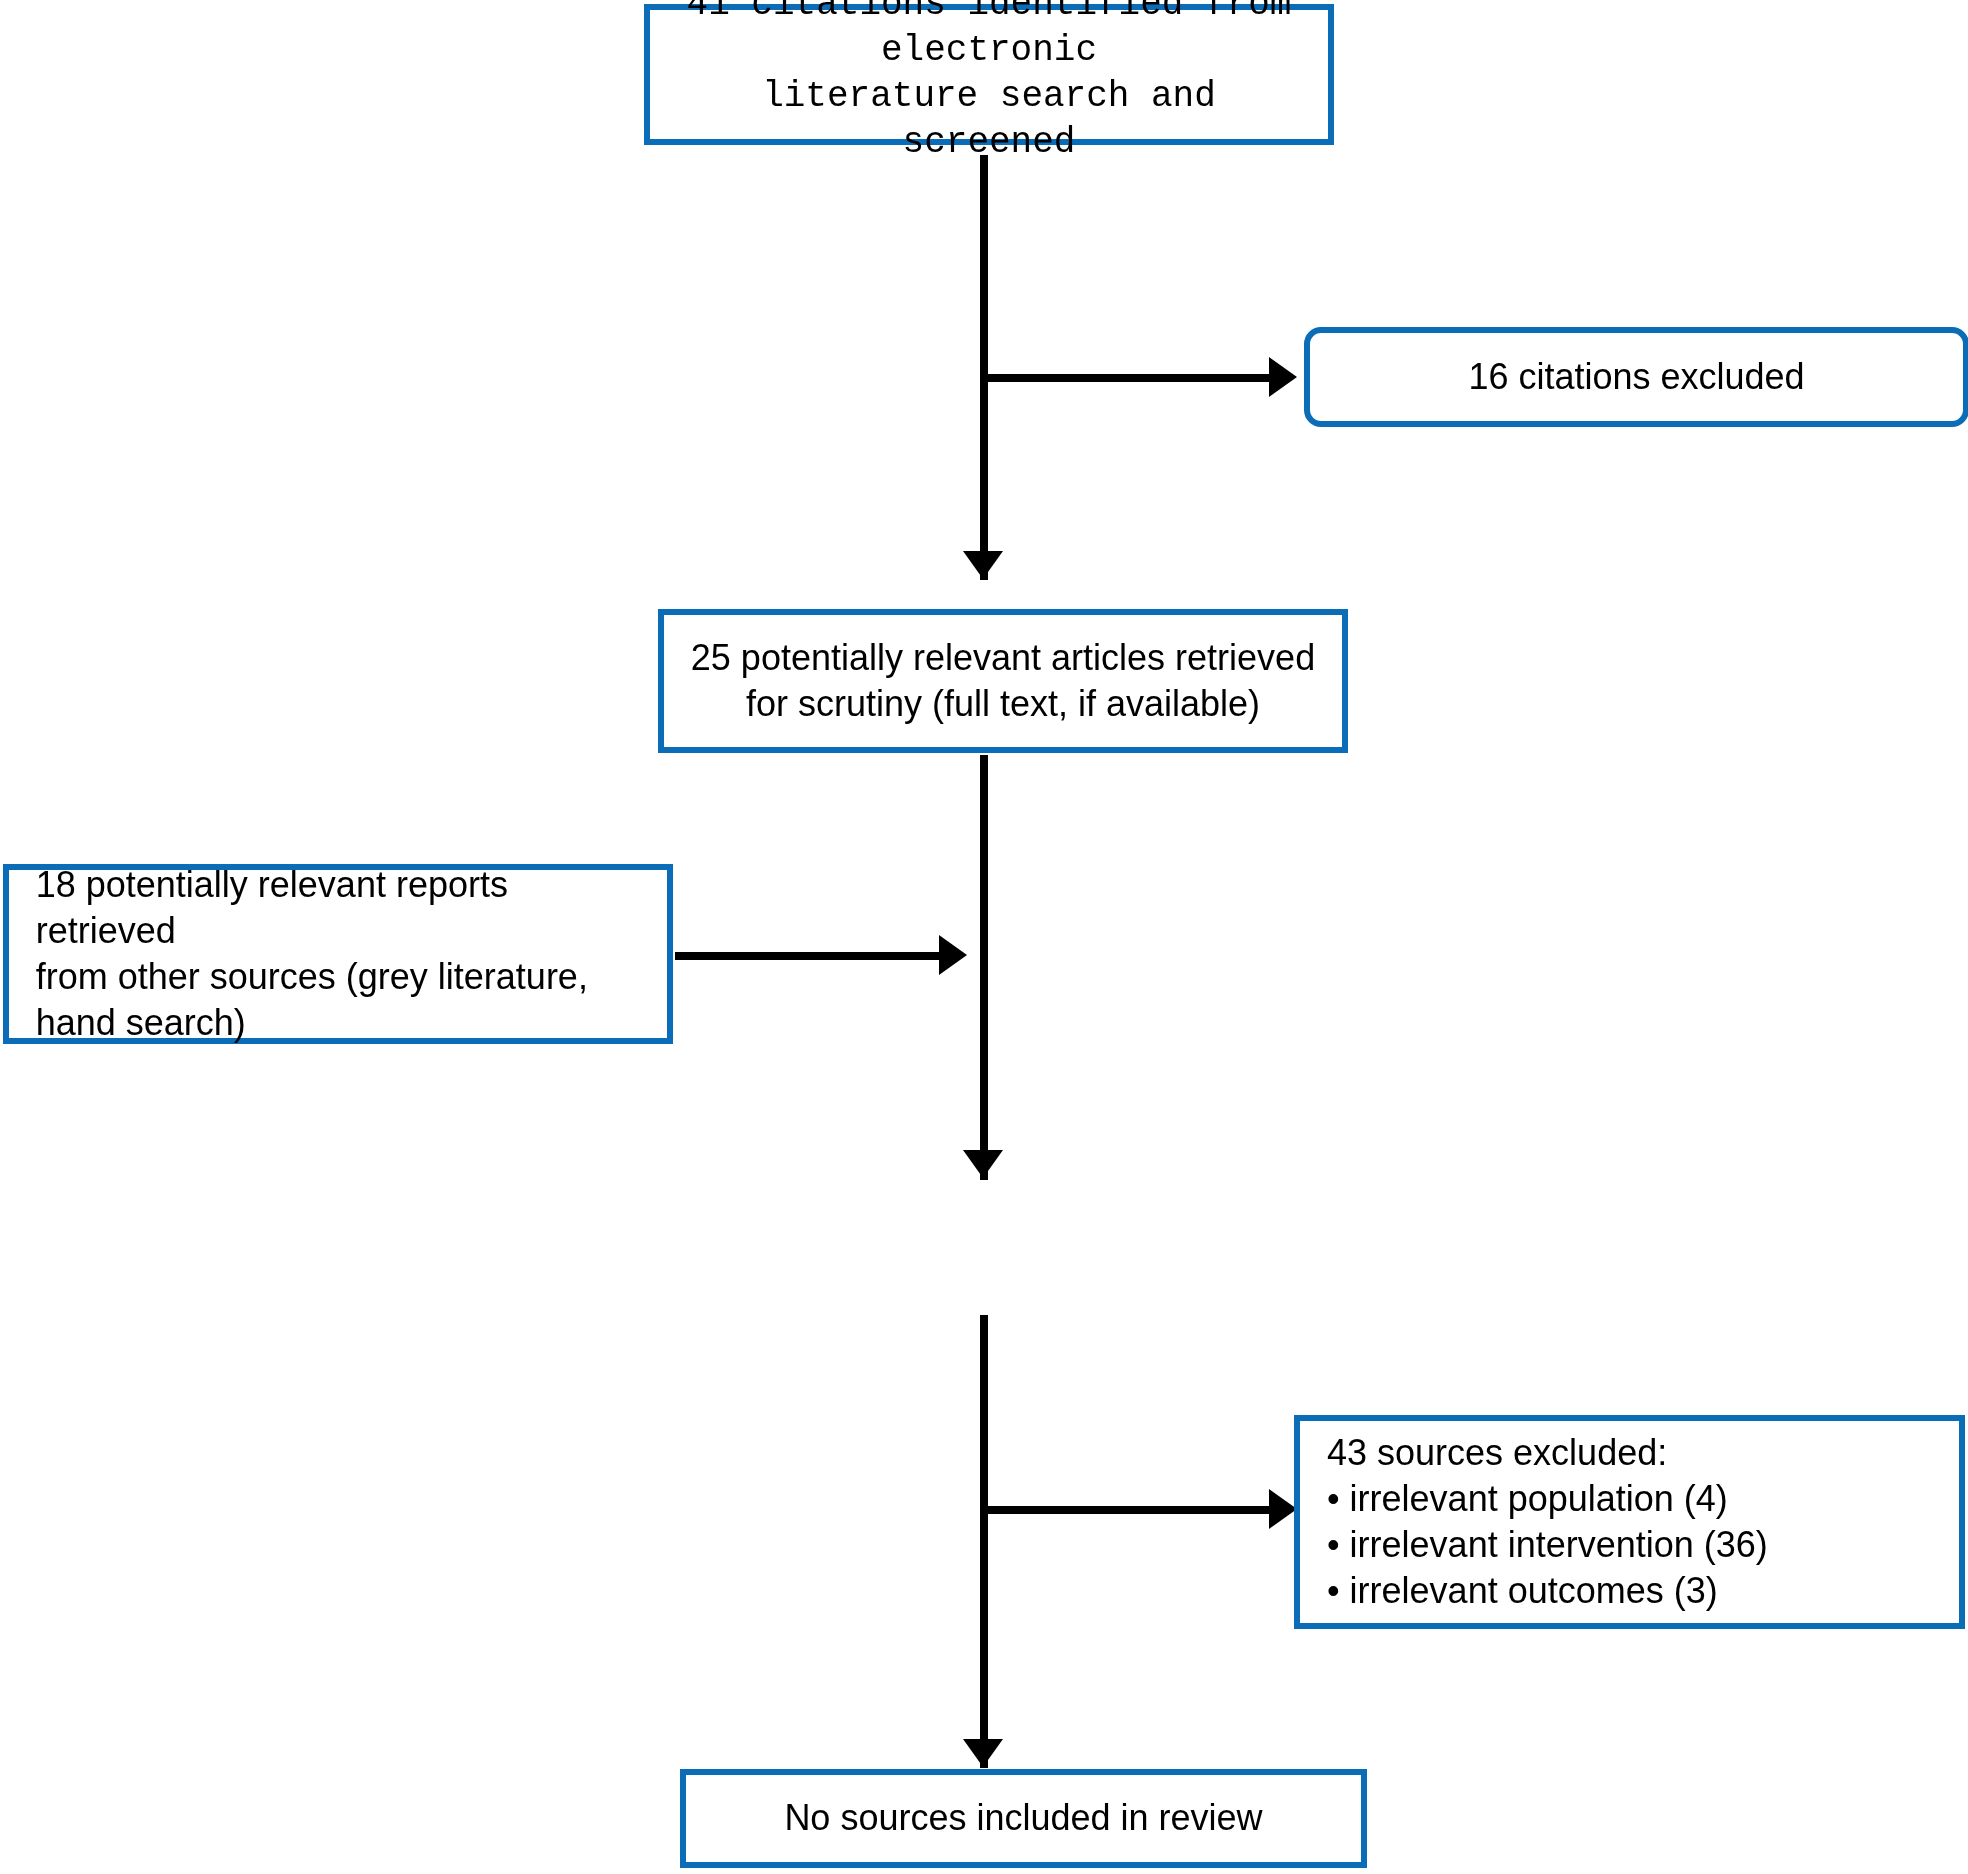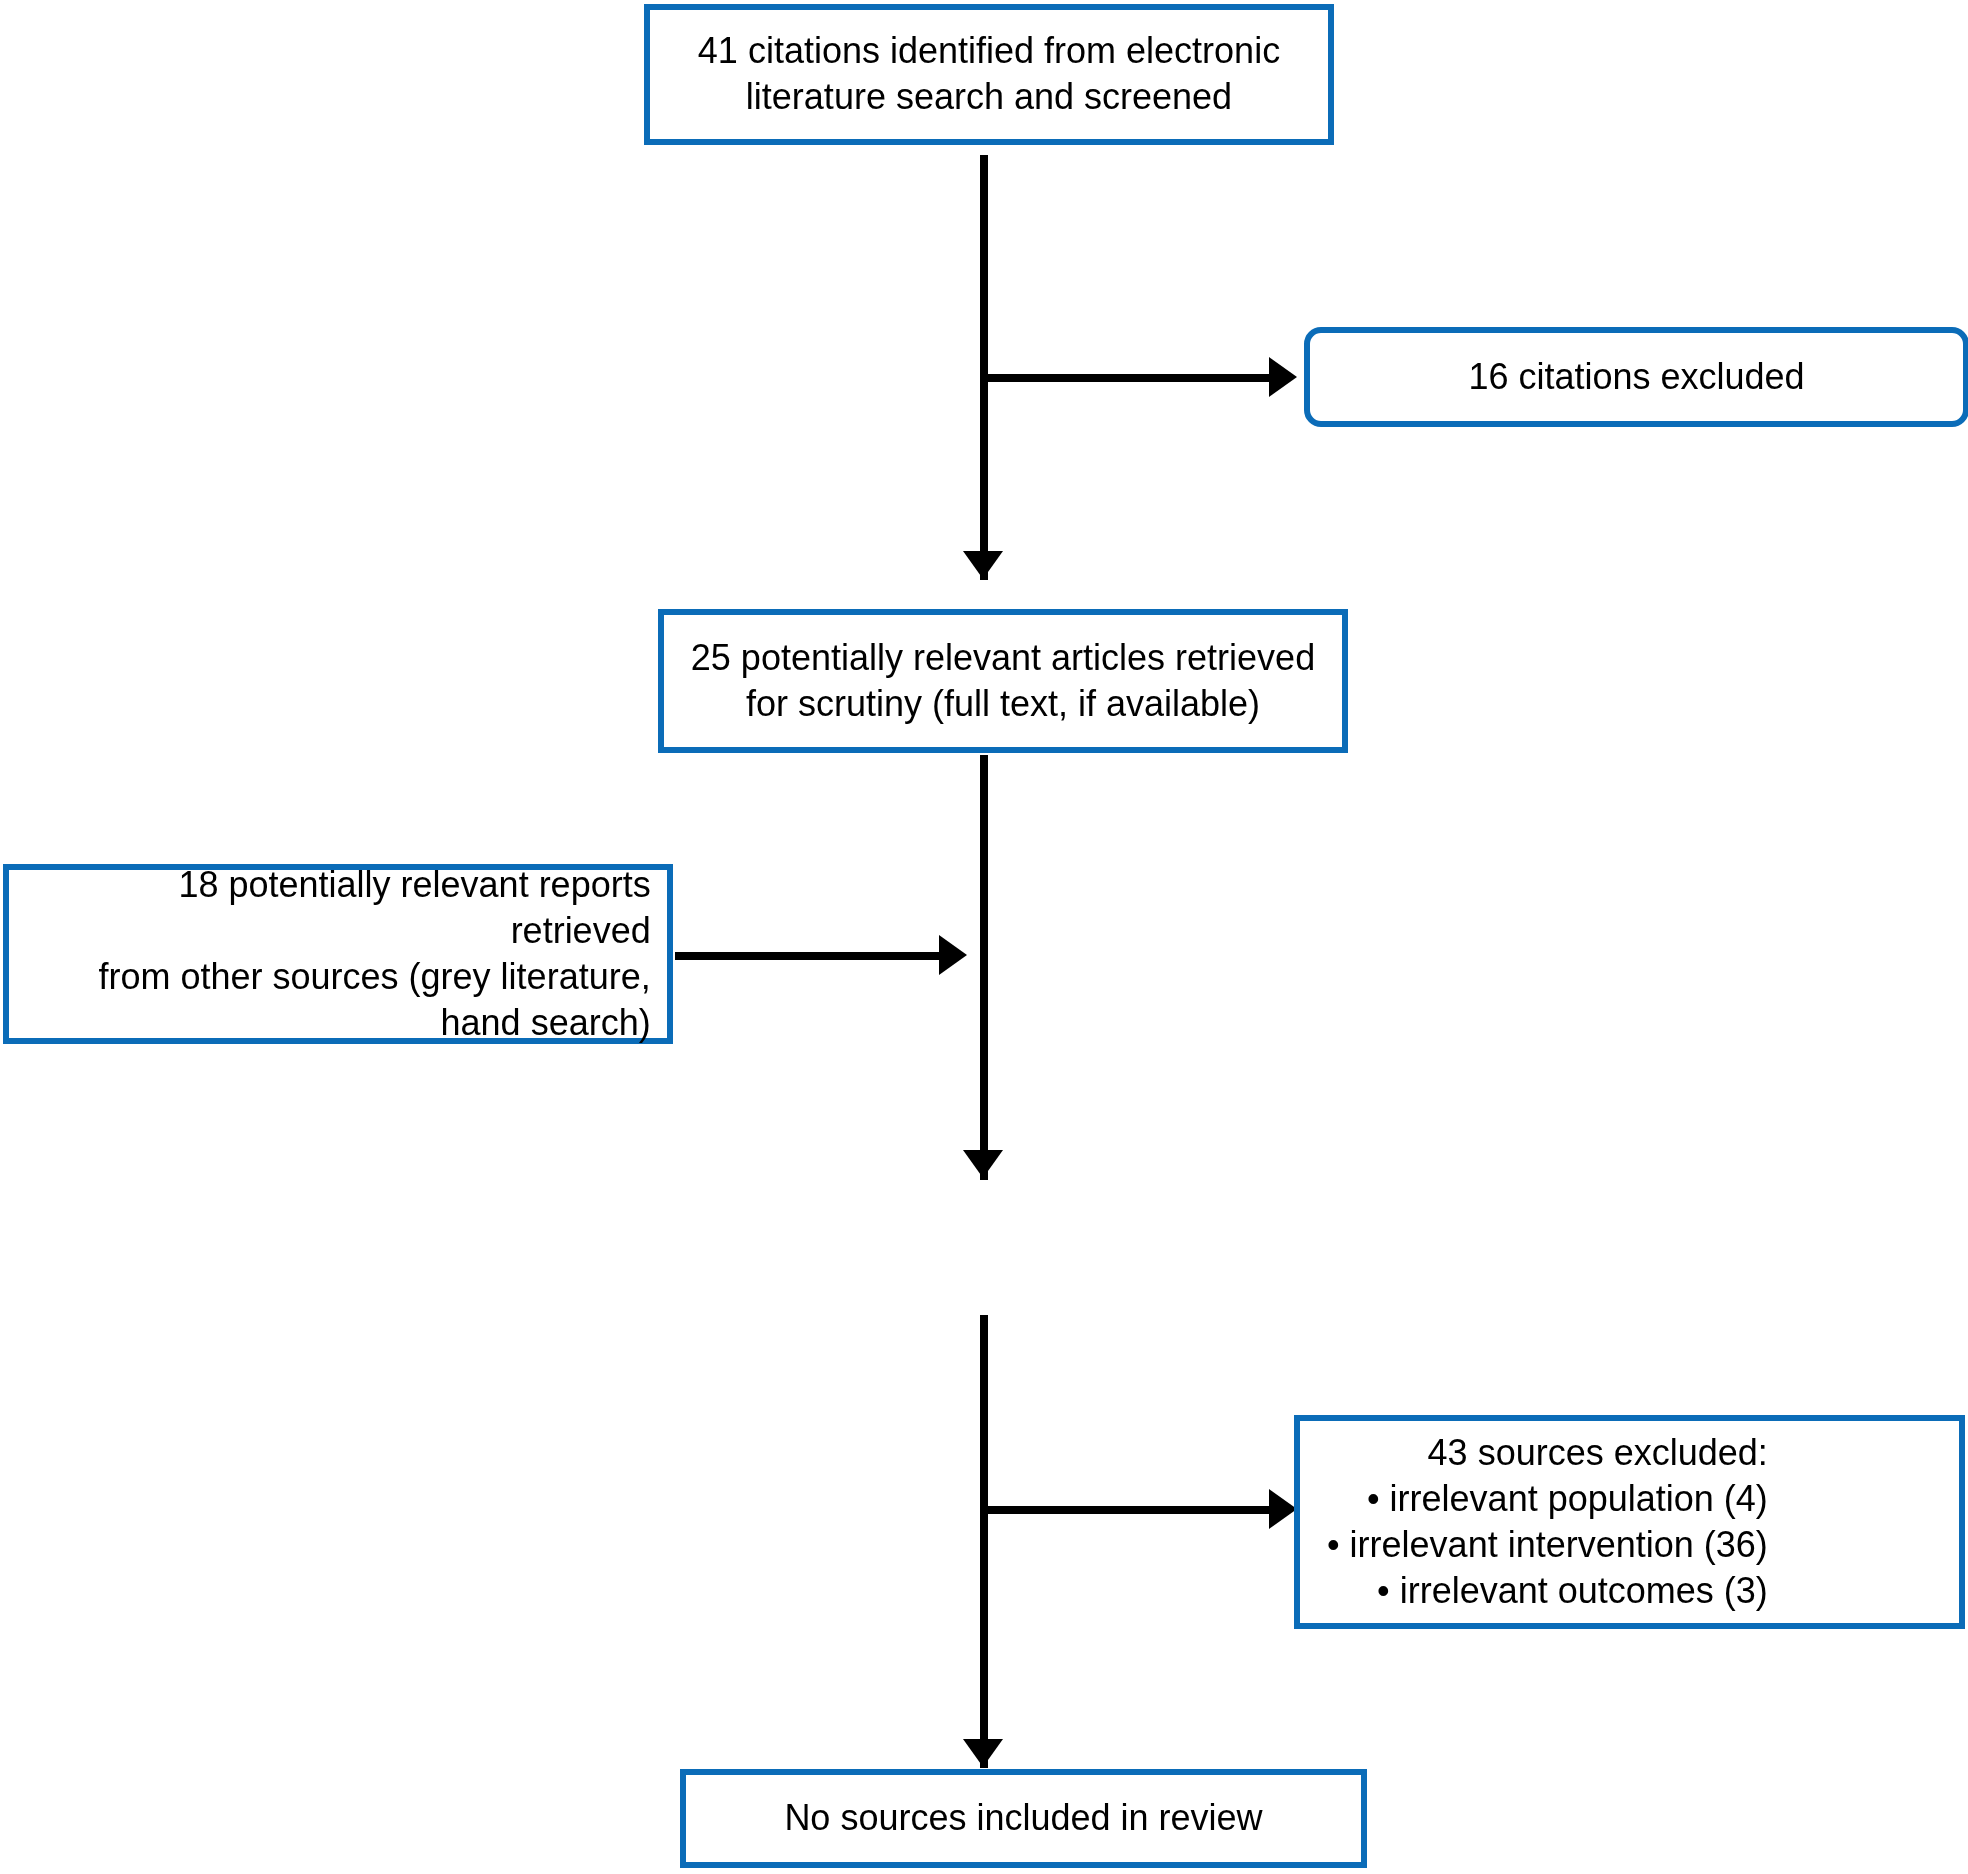--- a/index.html
+++ b/index.html
@@ -32,21 +32,21 @@
   .node .txt {
     display: block;
     white-space: pre-line;
   }
   .node.left-align {
     justify-content: flex-start;
     text-align: left;
     padding-left: 27px;
   }
   .node.left-align .txt {
-    text-align: right;
+    text-align: left;
   }
 
   
   .vline {
     position: absolute;
     background: #000000;
     width: 8px;
   }
   .hline {
     position: absolute;
@@ -68,21 +68,21 @@
     border-top: 20.5px solid transparent;
     border-bottom: 20.5px solid transparent;
     border-left: 28px solid #000000;
   }
 </style>
 </head>
 <body>
 
 <div id="canvas">
 
-  <div class="node" style="left:644px; top:3.6px; width:690px; height:141px;">
+  <div class="node" style="left:644px; top:3.6px; width:690px; height:141px;font-family:Liberation Mono, monospace;">
     <span class="txt">41 citations identified from electronic
 literature search and screened</span>
   </div>
 
   <div class="vline" style="left:980px; top:155px; height:425px;"></div>
   <div class="arrow-down" style="left:963px; top:551px;"></div>
 
   <div class="hline" style="left:980px; top:374px; width:310px;"></div>
   <div class="arrow-right" style="left:1269px; top:357px;"></div>
 

